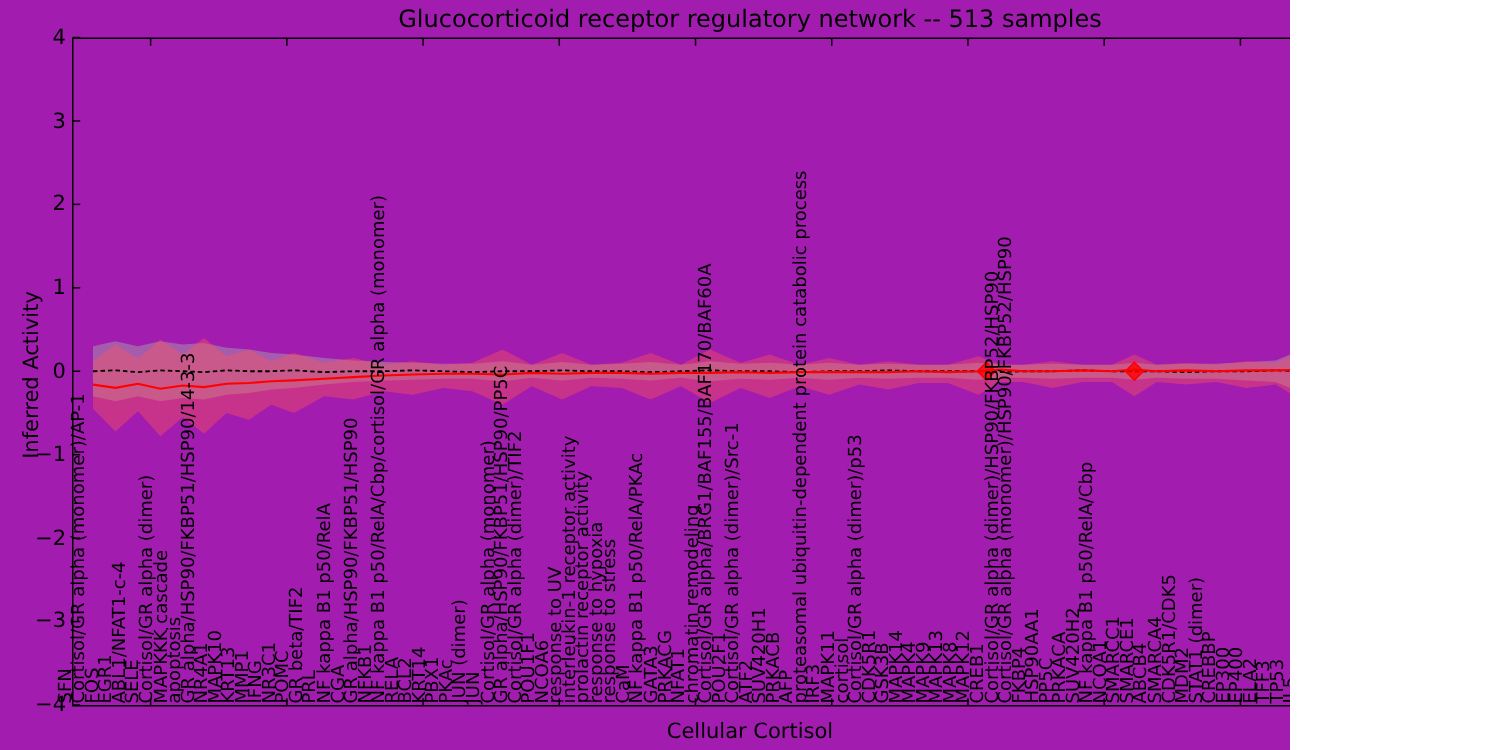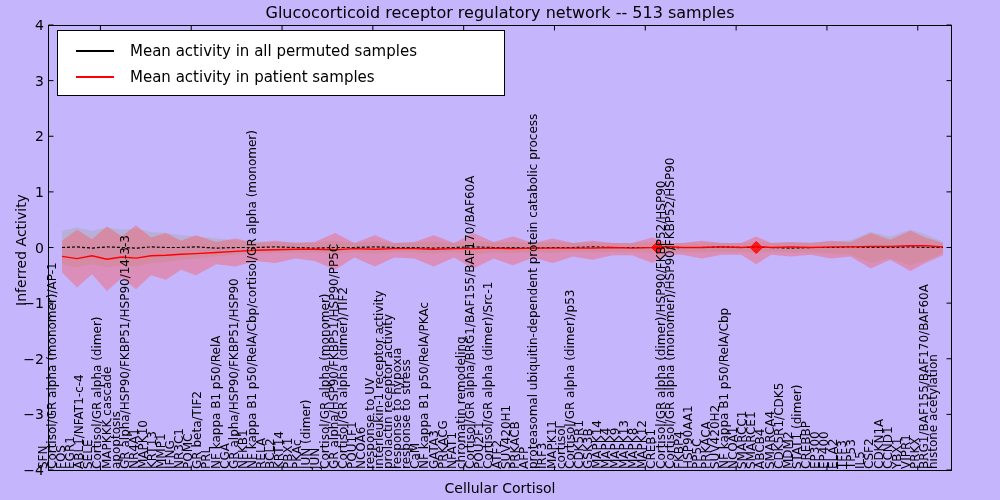--- a/index.html
+++ b/index.html
@@ -1,16 +1,16 @@
 <!DOCTYPE html>
 <html><head>
 <meta charset="utf-8">
 <style>
   html,body{margin:0;padding:0;background:#fff;}
-  .fig{position:relative;width:1000px;height:500px;background:#c4b5fd;overflow:hidden;
+  .fig{position:relative;width:860px;height:500px;background:#a21caf;overflow:hidden;
        font-family:"DejaVu Sans","Liberation Sans",sans-serif;color:#000;}
   .title{position:absolute;top:3px;left:0;width:1000px;text-align:center;font-size:16px;}
   .xlab{position:absolute;top:480px;left:0;width:1000px;text-align:center;font-size:14px;}
   .ylab{position:absolute;left:-44px;top:242px;width:130px;text-align:center;font-size:14px;
         transform:rotate(-90deg);transform-origin:center;}
   .ytick{position:absolute;width:38px;text-align:right;font-size:14px;line-height:16px;}
   .entlab{position:absolute;white-space:nowrap;font-size:12px;line-height:12px;
           transform:rotate(-90deg);transform-origin:0 100%;z-index:2;}
   .legend{position:absolute;left:57px;top:30px;width:448px;height:66px;border:1px solid #000;
           background:#fff;z-index:5;box-sizing:border-box;padding:7px 0 0 18px;}
@@ -181,23 +181,13 @@
       <div class="ytick" style="left: 6px; top: 72.625px;">3</div>
       <div class="ytick" style="left: 6px; top: 128.25px;">2</div>
       <div class="ytick" style="left: 6px; top: 183.875px;">1</div>
       <div class="ytick" style="left: 6px; top: 239.5px;">0</div>
       <div class="ytick" style="left: 6px; top: 295.125px;">−1</div>
       <div class="ytick" style="left: 6px; top: 350.75px;">−2</div>
       <div class="ytick" style="left: 6px; top: 406.375px;">−3</div>
       <div class="ytick" style="left: 6px; top: 462px;">−4</div>
     </div>
 
-  <div class="legend">
-    <div class="lrow">
-      <span class="lswatch" id="sw0" style="border-top-color: rgb(0, 0, 0);"></span>
-      <span class="ltext">Mean activity in all permuted samples</span>
-    </div>
-    <div class="lrow">
-      <span class="lswatch" id="sw1" style="border-top-color: rgb(255, 0, 0);"></span>
-      <span class="ltext">Mean activity in patient samples</span>
-    </div>
-  </div>
 </div>
 
 </body></html>

